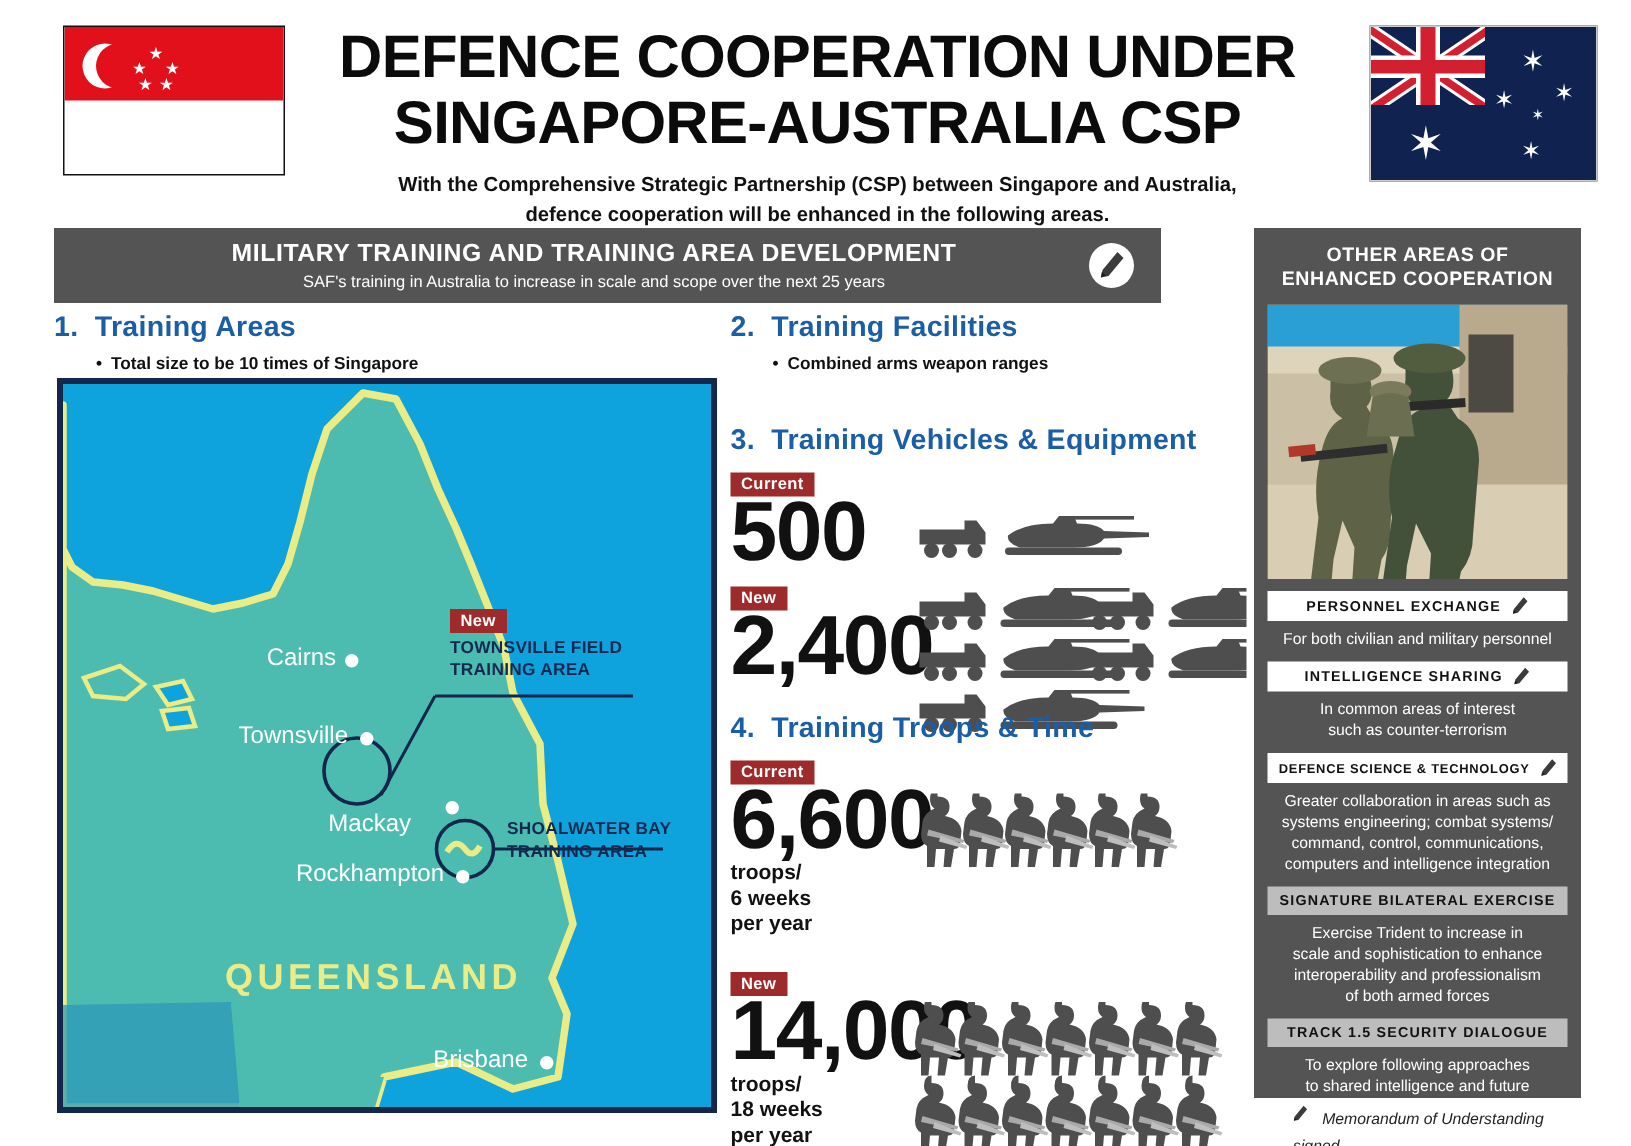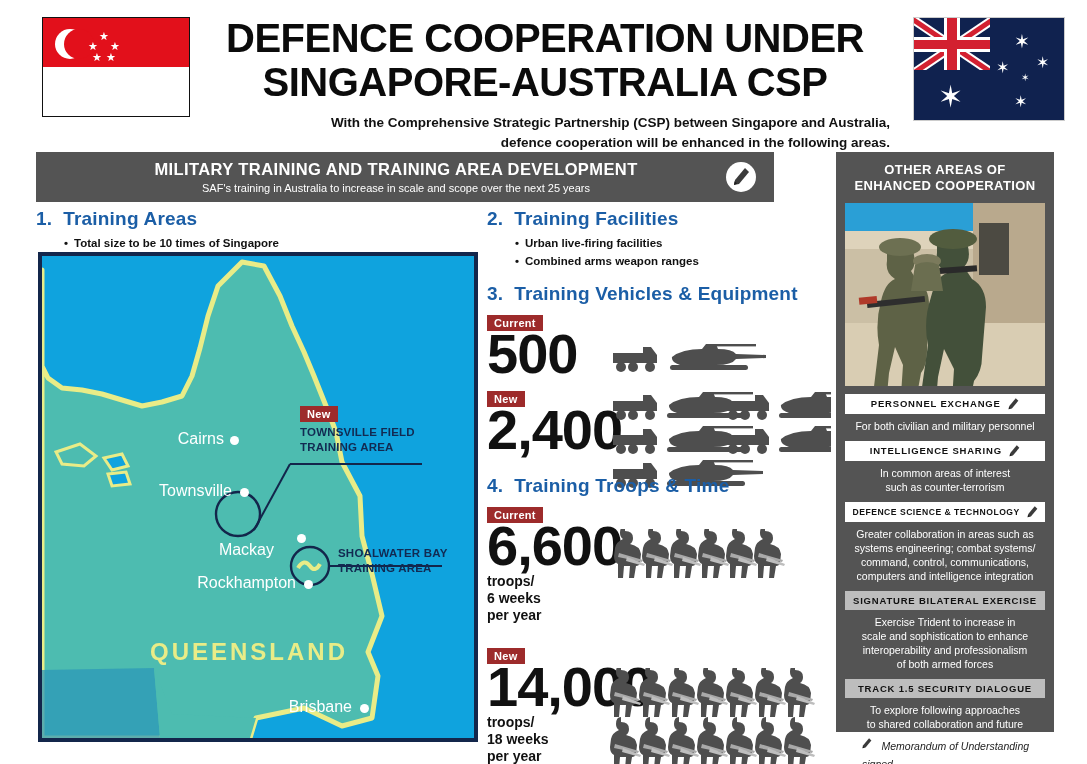--- a/index.html
+++ b/index.html
@@ -25,21 +25,21 @@
              border:1px solid #ccc; background:#10224F; overflow:hidden; }
   .uj { position:absolute; left:0; top:0; width:76px; height:52px; background:#10224F; overflow:hidden; }
   .uj .dw { position:absolute; background:#fff; }
   .uj .dr { position:absolute; background:#D32030; }
   .au-star { position:absolute; color:#fff; line-height:1; }
 
   .title-wrap { position:absolute; left:200px; top:16px; width:690px; text-align:center; }
   .title-line { font-weight:bold; font-size:40px; letter-spacing:-0.5px;
                 color:#0b0b0b; line-height:44px; }
   .subtitle { margin-top:9px; font-size:13.5px; font-weight:bold; color:#111;
-              line-height:20px;text-align:right; }
+              line-height:20px; }
 
   
   .banner { position:absolute; left:36px; top:152px; width:738px; height:50px;
             background:#545454; display:flex; align-items:center; }
   .banner-text { flex:1; text-align:center; padding-left:30px; }
   .banner-title { color:#fff; font-weight:bold; font-size:16.5px; letter-spacing:0.4px; }
   .banner-sub { color:#fff; font-size:11px; margin-top:3px; }
   .pencil-badge { width:30px; height:30px; border-radius:50%; background:#fff;
                   margin-right:18px; position:relative; }
   .pencil-badge svg { position:absolute; left:7px; top:6px; }
@@ -225,21 +225,20 @@
     <div>TRAINING AREA</div>
   </div>
 </div>
 
 <div class="sec" id="sec2">
   <div class="sec-h">
     <span class="num">2.</span>
     &nbsp;<span>Training Facilities</span>
   </div>
   <ul class="bullets">
-    <li>Urban live-firing facilities</li>
     <li>Combined arms weapon ranges</li>
   </ul>
 </div>
 
 <div class="sec" id="sec3">
   <div class="sec-h">
     <span class="num">3.</span>
     &nbsp;<span>Training Vehicles &amp; Equipment</span>
   </div>
 
@@ -444,21 +443,21 @@
       <div>scale and sophistication to enhance</div>
       <div>interoperability and  professionalism</div>
       <div>of both armed forces</div>
     </div>
 
   <div class="lbl gray">
     <span>TRACK 1.5 SECURITY DIALOGUE</span>
   </div>
   <div class="desc">
       <div>To explore following approaches</div>
-      <div>to shared collaboration and future</div>
+      <div>to shared intelligence and future</div>
       <div>security challenges</div>
     </div>
 </div>
 
 <div class="foot">
   <svg width="10" height="13" viewBox="0 0 17 18">
       <path d="M12 0 L16 4 L6 16 L1 17 L2 12 Z" fill="#3b3b3b"></path>
       <path d="M1.6 13.2 L4.2 15.6 L1 17 Z" fill="#1e1e1e"></path>
     </svg>
   <span>Memorandum of Understanding signed</span>

